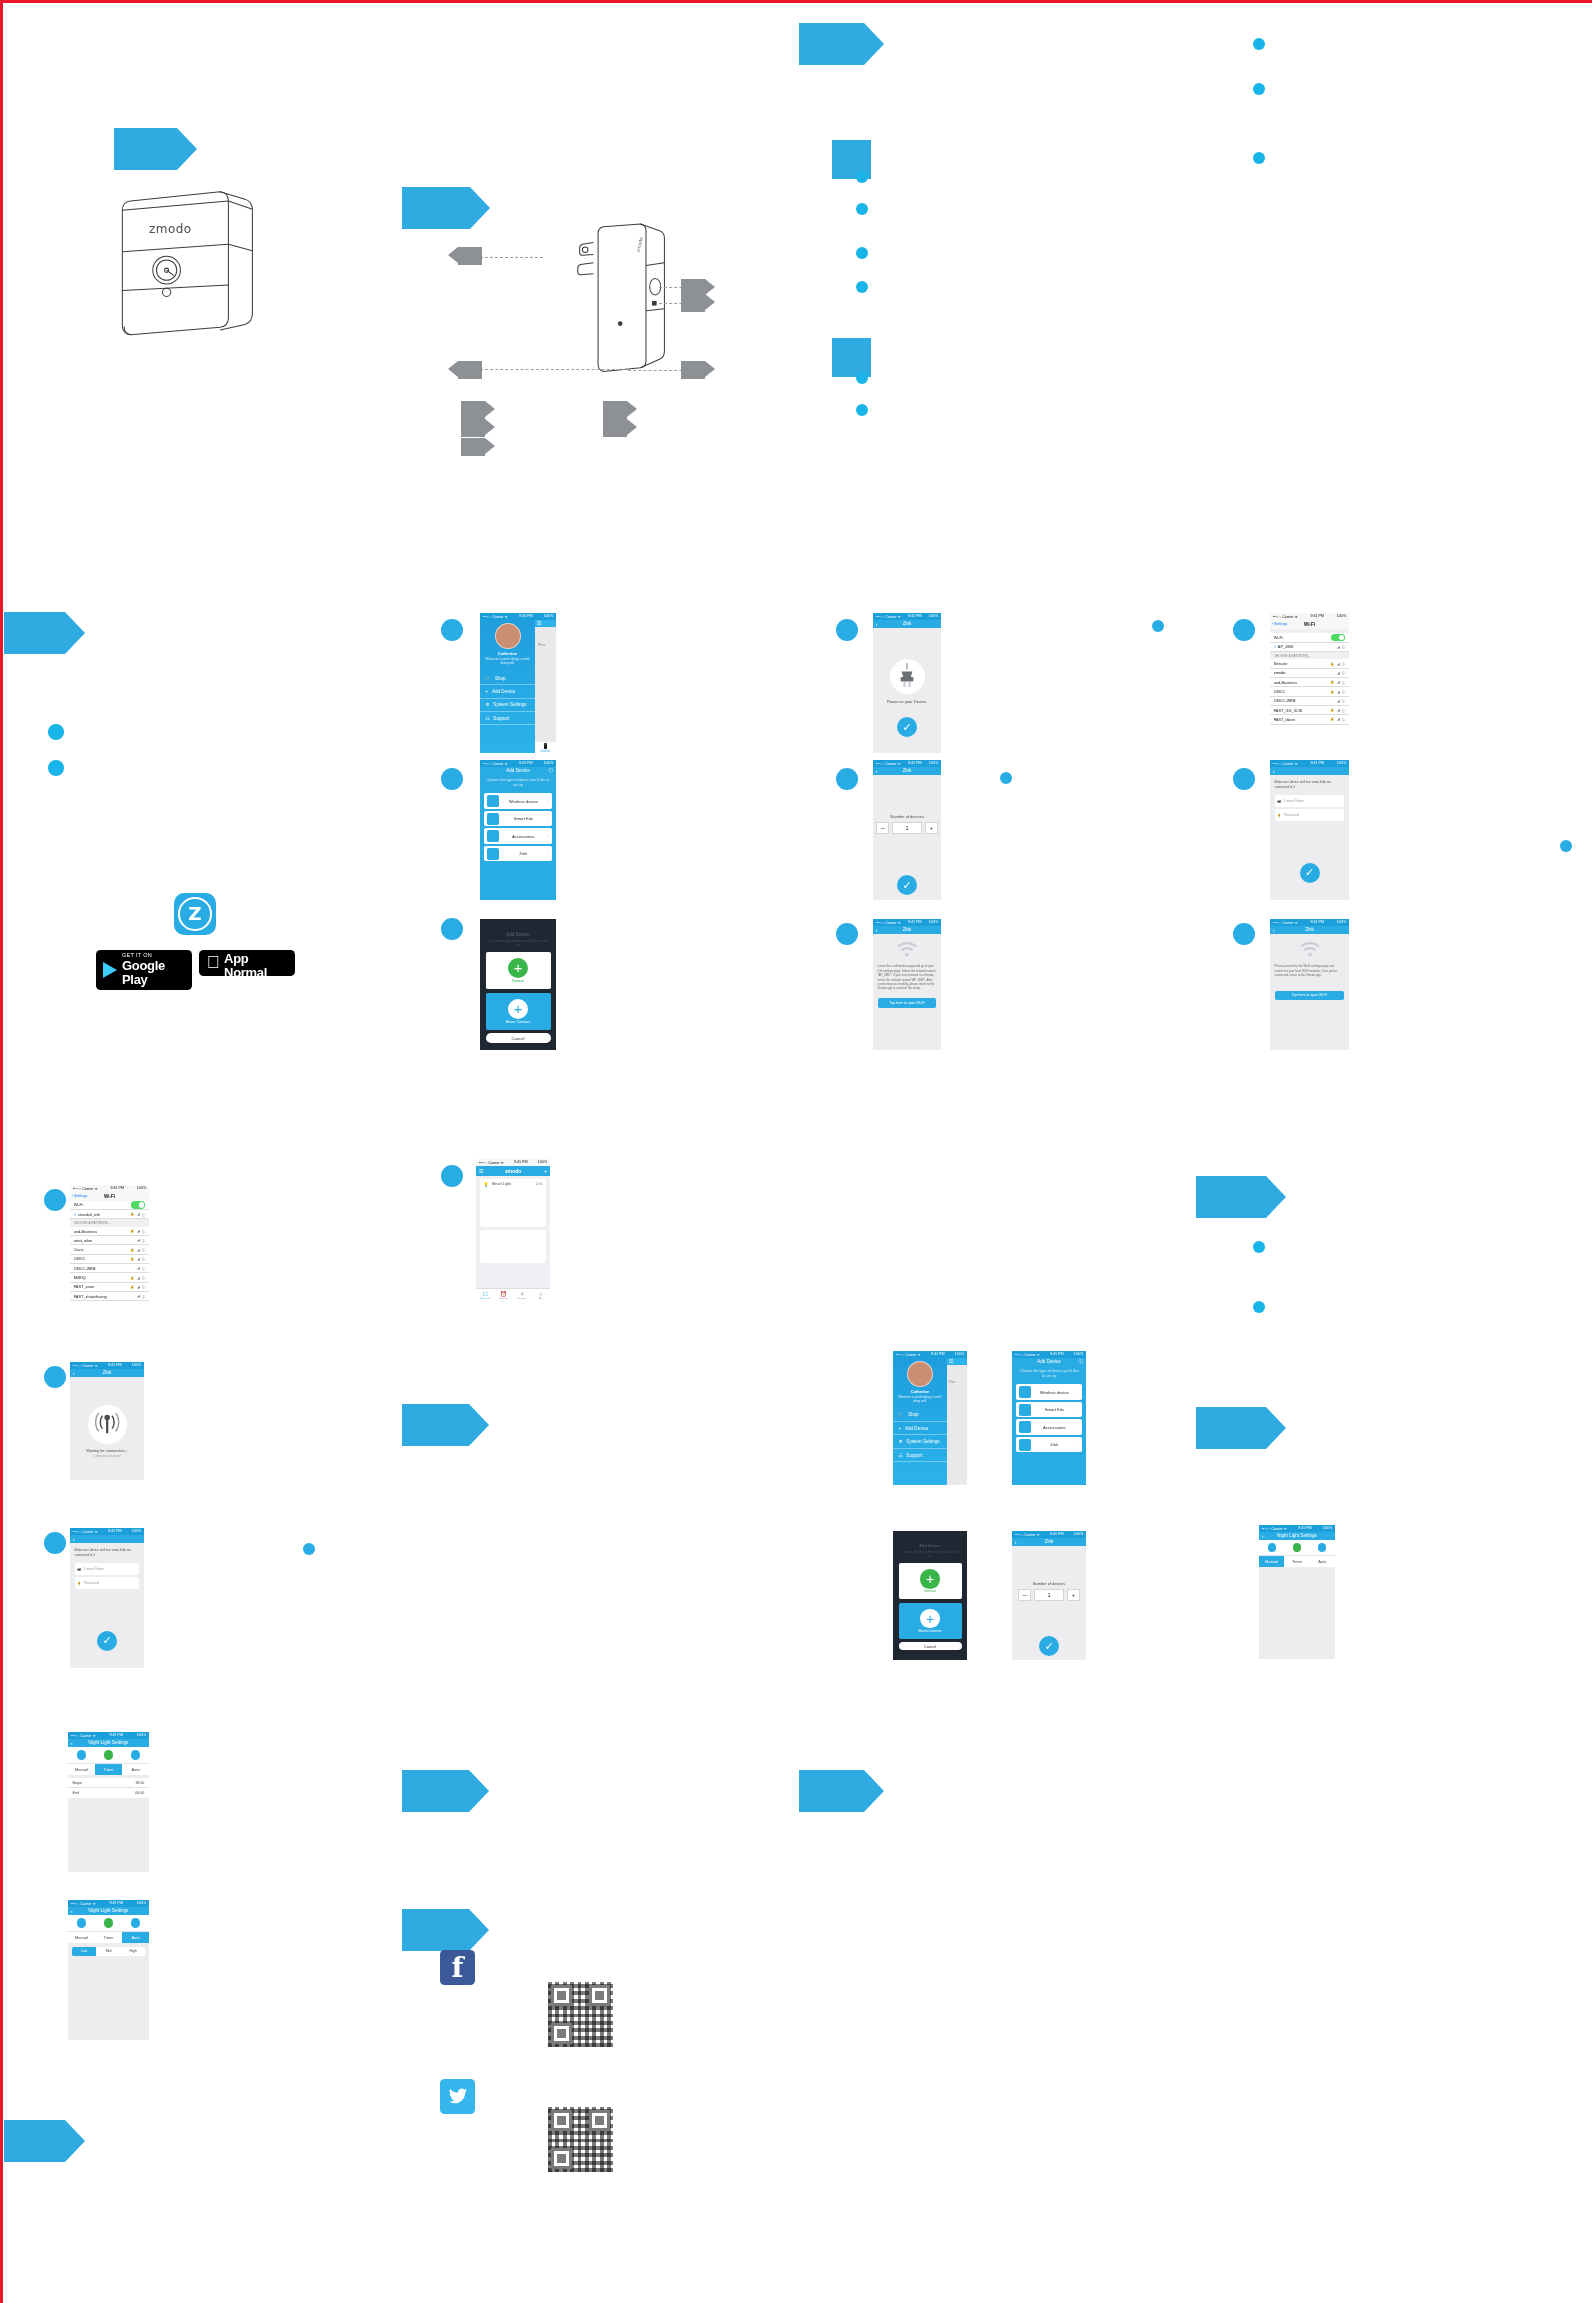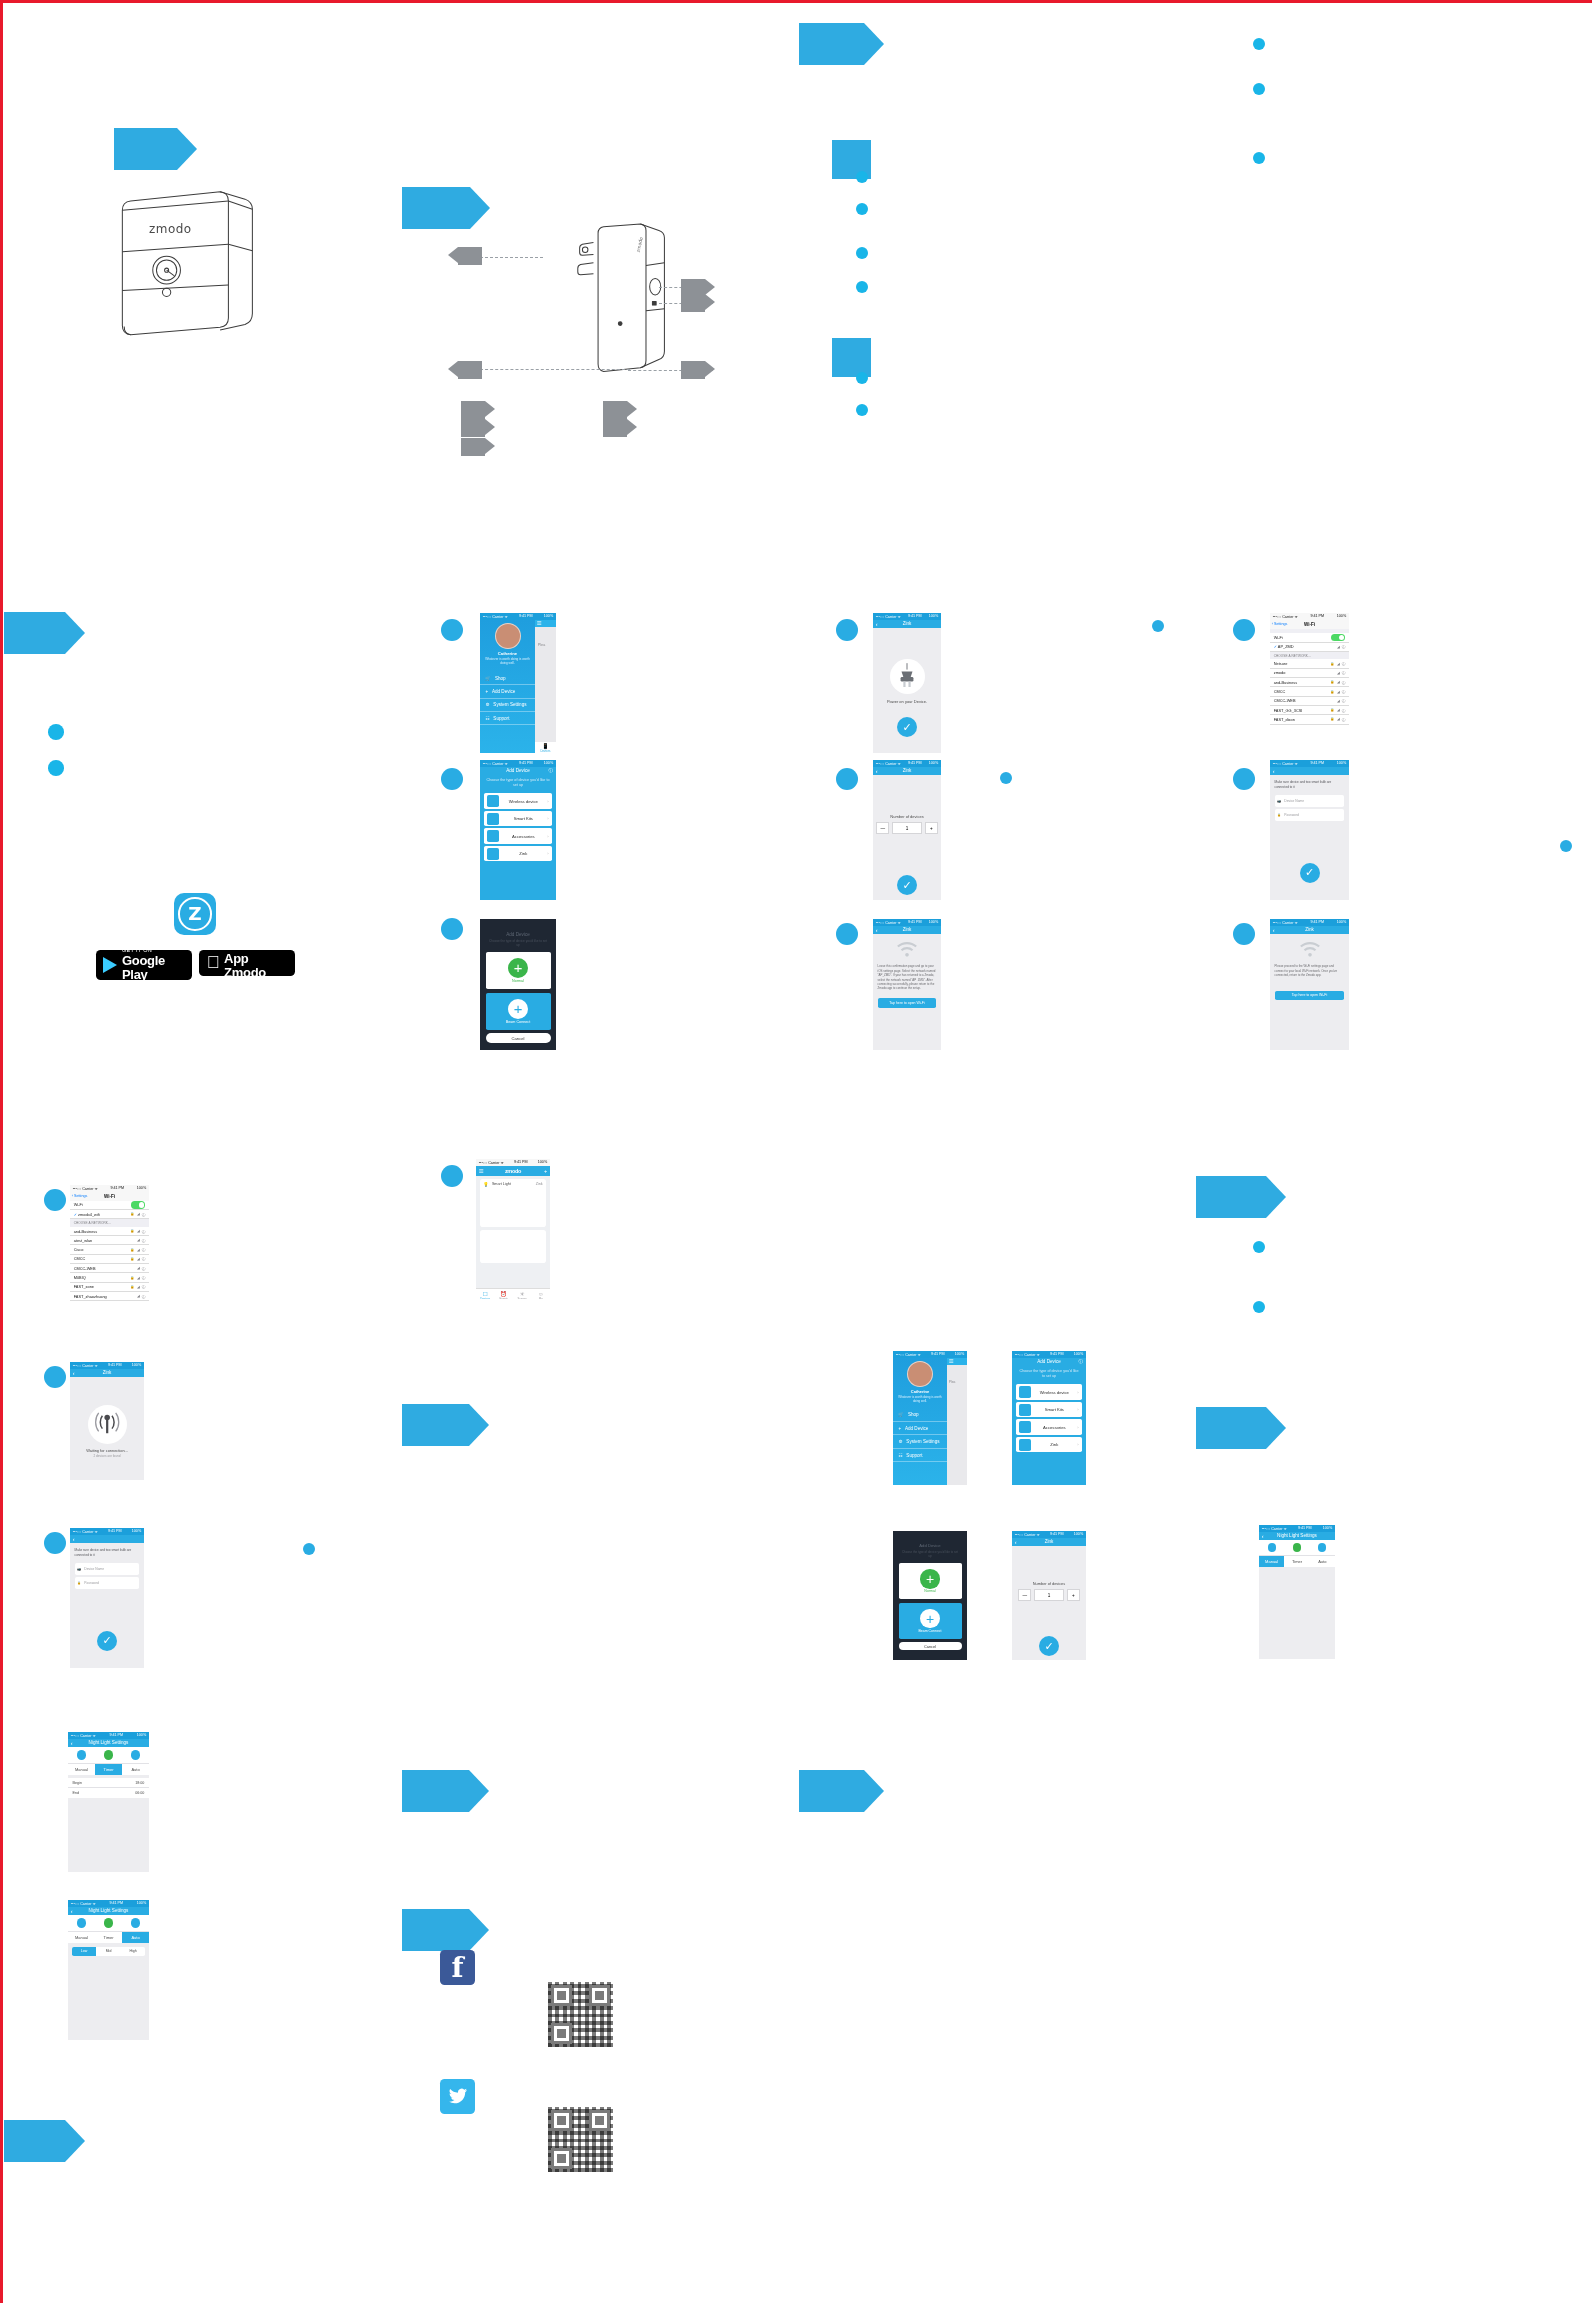--- a/index.html
+++ b/index.html
@@ -214,32 +214,32 @@
   </div>
   <div class="bullet" style="left:48px;top:724px;width:15.7px;height:15.7px"></div>
   <div class="bullet" style="left:48px;top:760px;width:15.7px;height:15.7px"></div>
 
   <div class="appicon" style="left:174px;top:893px">
     <div class="ring">
       <span>Z</span>
     </div>
   </div>
 
-  <div class="badge" style="left:96px;top:950px;width:96px;height:30px">
+  <div class="badge" style="left:96px;top:950px;width:96px;height:40px">
     <span class="gp-tri"></span>
     <span class="b-txt">
       <span class="b-small">GET IT ON</span>
       <span class="b-big">Google Play</span>
     </span>
   </div>
   <div class="badge" style="left:199px;top:950px;width:96px;height:26px">
     <span class="apple"></span>
     <span class="b-txt">
       <span class="b-small">Download on the</span>
-      <span class="b-big">App Zmodo</span>
+      <span class="b-big">App Normal</span>
     </span>
   </div>
 
   <div class="stepdot" style="left:441px;top:619px"></div>
 
   <div class="phone" style="left:480px;top:613px;width:76px;height:140px">
     <div class="ph-status">
       <span>•••○○ Carrier ᯤ</span>
       <span>9:41 PM</span>
       <span>100%</span>

